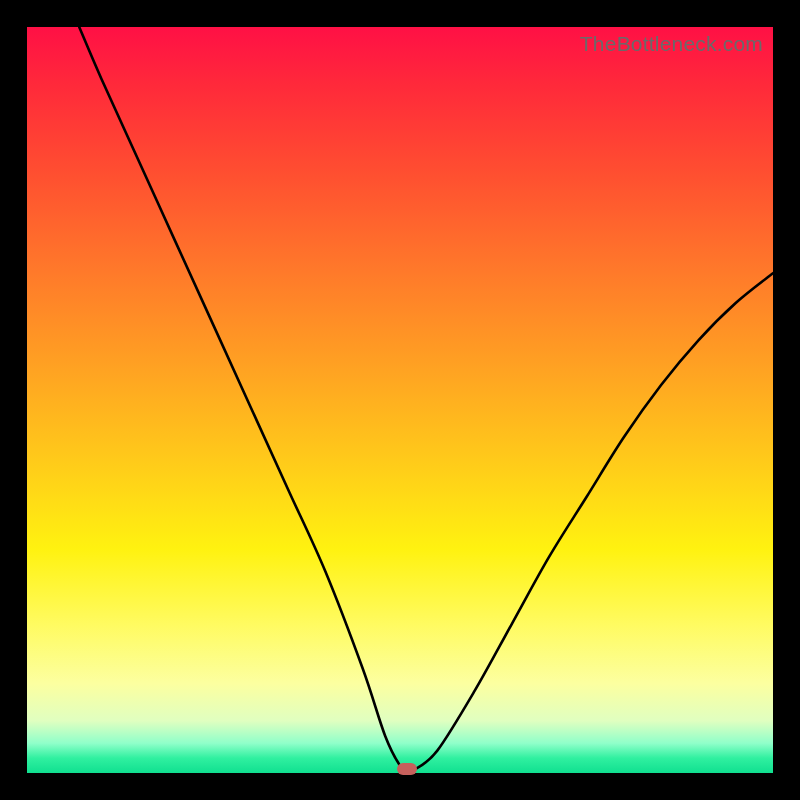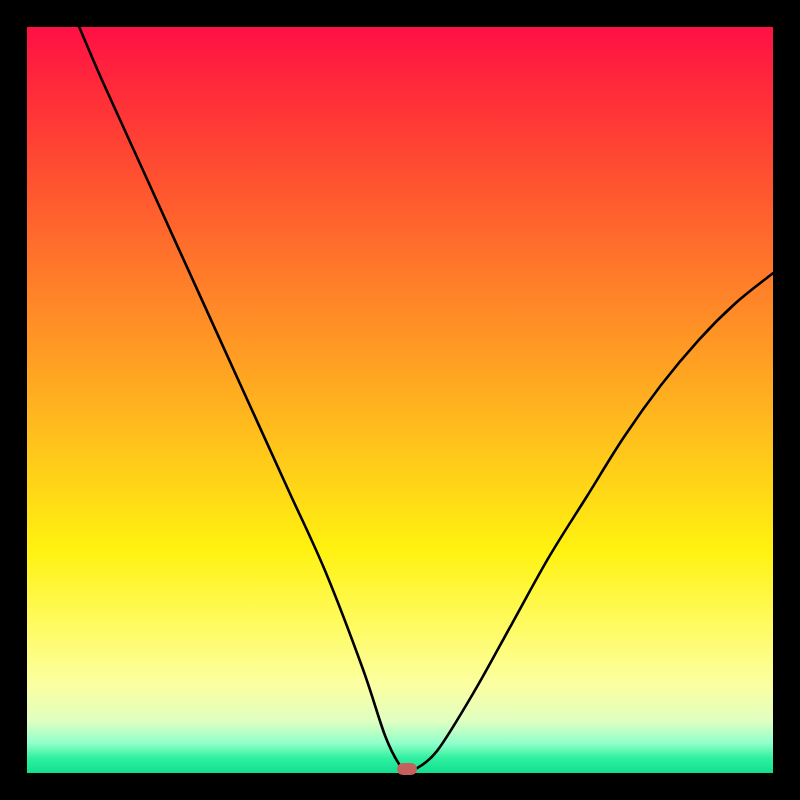--- a/index.html
+++ b/index.html
@@ -53,18 +53,19 @@
     border-radius: 6px;
     background: #c6605c;
     transform: translate(-50%, -50%);
   }
 </style>
 </head>
 <body>
 
 <div class="frame">
   <div class="plot-area">
+    <div class="watermark">TheBottleneck.com</div>
     <svg class="curve" viewBox="0 0 746 746" preserveAspectRatio="none">
       <path id="curve-path" fill="none" stroke="#000" stroke-width="2.6" stroke-linecap="round" stroke-linejoin="round" d="M 52.220000000000006 0 C 55.95 8.703333333333319, 64.65333333333335 29.8399999999999, 74.60000000000001 52.219999999999914 C 84.54666666666667 74.59999999999992, 99.46666666666665 106.92666666666673, 111.89999999999999 134.2800000000001 C 124.33333333333333 161.63333333333344, 136.76666666666668 188.9866666666667, 149.20000000000002 216.34000000000003 C 161.63333333333335 243.69333333333336, 174.06666666666666 271.04666666666674, 186.5 298.40000000000003 C 198.93333333333334 325.75333333333333, 211.36666666666665 353.1066666666667, 223.79999999999998 380.46 C 236.23333333333332 407.8133333333333, 248.66666666666663 435.16666666666663, 261.09999999999997 462.52 C 273.5333333333333 489.87333333333333, 285.9666666666667 514.7399999999999, 298.40000000000003 544.5799999999999 C 310.83333333333337 574.42, 325.75333333333333 614.2066666666666, 335.7 641.56 C 345.64666666666665 668.9133333333333, 351.86333333333334 692.5366666666667, 358.08 708.7 C 364.2966666666666 724.8633333333333, 369.27 732.9449999999999, 373 738.54 C 376.73 744.135, 377.9733333333333 741.6483333333333, 380.46 742.27 C 382.94666666666666 742.8916666666667, 382.94666666666666 745.3783333333333, 387.92 742.27 C 392.8933333333334 739.1616666666666, 400.35333333333335 736.675, 410.3 723.62 C 420.24666666666667 710.565, 435.16666666666663 685.0766666666667, 447.59999999999997 663.94 C 460.0333333333333 642.8033333333334, 472.4666666666667 619.18, 484.90000000000003 596.8 C 497.33333333333337 574.42, 509.7666666666666 550.7966666666667, 522.1999999999999 529.6600000000001 C 534.6333333333332 508.5233333333334, 547.0666666666666 489.87333333333333, 559.5 469.98 C 571.9333333333334 450.0866666666667, 584.3666666666668 428.95000000000005, 596.8000000000001 410.3 C 609.2333333333333 391.65, 621.6666666666667 374.24333333333334, 634.1 358.08 C 646.5333333333333 341.91666666666663, 658.9666666666667 326.9966666666667, 671.4 313.32000000000005 C 683.8333333333333 299.6433333333334, 696.2666666666667 287.21, 708.6999999999999 276.02 C 721.1333333333332 264.83, 739.7833333333333 251.15333333333328, 746 246.17999999999995"></path>
     </svg>
     <div id="marker" class="marker" style="left: 380.46px; top: 742.27px;"></div>
   </div>
 </div>
 
 </body></html>

